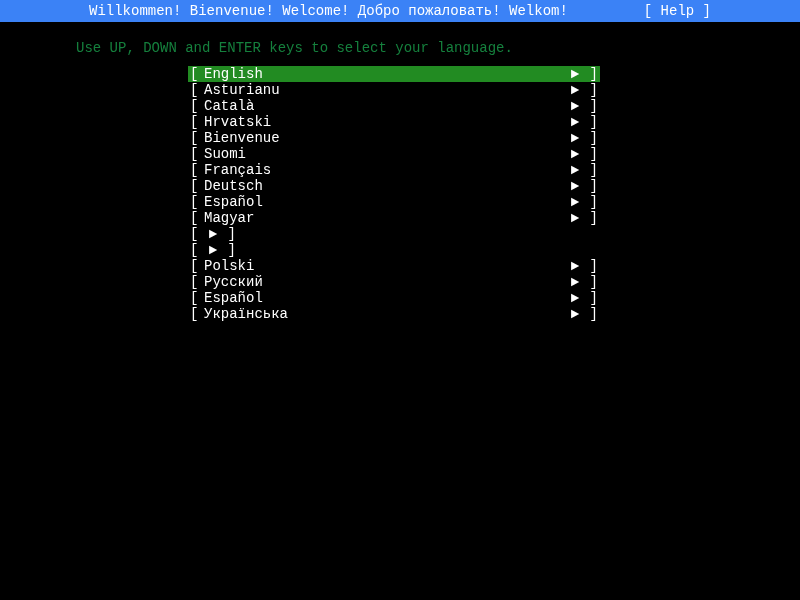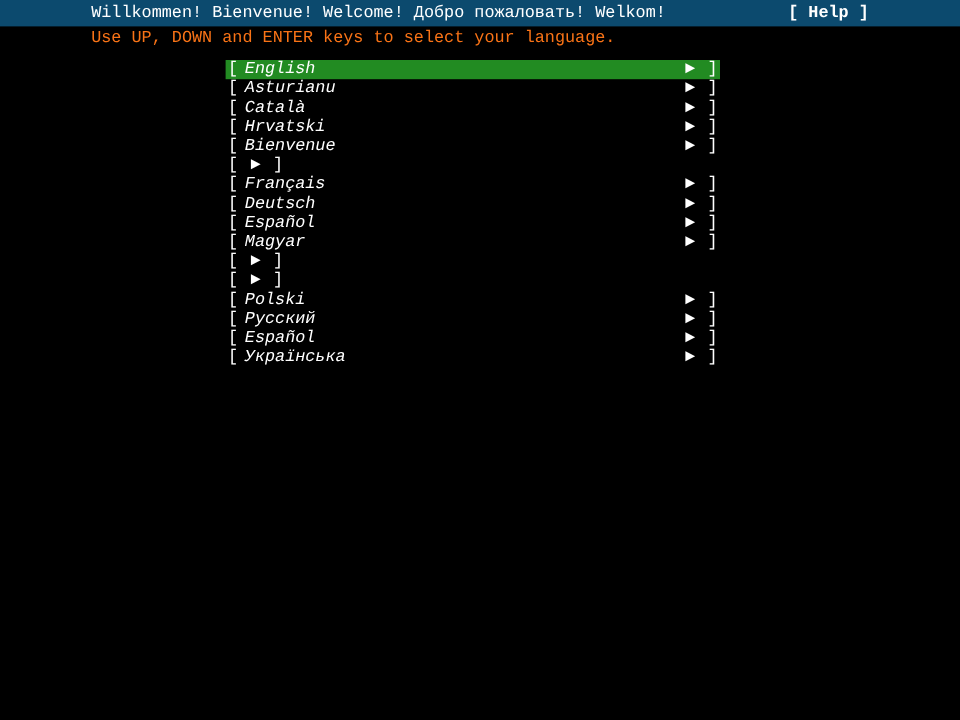--- a/index.html
+++ b/index.html
@@ -10,38 +10,37 @@
     body {
       width: 800px;
       height: 600px;
       background: #000000;
       font-family: 'Courier New', monospace;
       font-size: 14px;
       overflow: hidden;
       color: #ffffff;
     }
     .header-bar {
-      background: #0c4a6e;
+      background: #3b82f6;
       color: #ffffff;
       height: 22px;
-      padding: 3px 8px;
+      padding: 3px 21px;
       display: flex;
       justify-content: space-between;
       align-items: center;
     }
     .header-title {
       padding-left: 68px;
     }
     .header-help {
       padding-right: 68px;
-      font-weight: bold;
     }
     .instruction {
-      color: #f97316;
-      padding: 2px 0 0 76px;
+      color: #15803d;
+      padding: 18px 0 0 76px;
     }
     .language-list {
       margin-top: 10px;
       display: flex;
       flex-direction: column;
     }
     .language-item {
       display: flex;
       height: 16px;
       line-height: 16px;
@@ -53,21 +52,20 @@
       background: #228b22;
     }
     .lang-bracket-left {
       width: 16px;
       text-align: left;
       padding-left: 2px;
     }
     .lang-name {
       flex: 1;
       text-align: left;
-      font-style: italic;
     }
     .lang-arrow {
       width: 18px;
       text-align: center;
     }
     .lang-bracket-right {
       width: 16px;
       text-align: right;
       padding-right: 2px;
     }
@@ -108,20 +106,21 @@
       <span class="lang-bracket-right">]</span>
     </div>
     <div class="language-item">
       <span class="lang-bracket-left">[</span>
       <span class="lang-name">Bienvenue</span>
       <span class="lang-arrow">►</span>
       <span class="lang-bracket-right">]</span>
     </div>
     <div class="language-item">
       <span class="lang-bracket-left">[</span>
+      <span class="lang-name">Suomi</span>
       <span class="lang-arrow">►</span>
       <span class="lang-bracket-right">]</span>
     </div>
     <div class="language-item">
       <span class="lang-bracket-left">[</span>
       <span class="lang-name">Français</span>
       <span class="lang-arrow">►</span>
       <span class="lang-bracket-right">]</span>
     </div>
     <div class="language-item">

